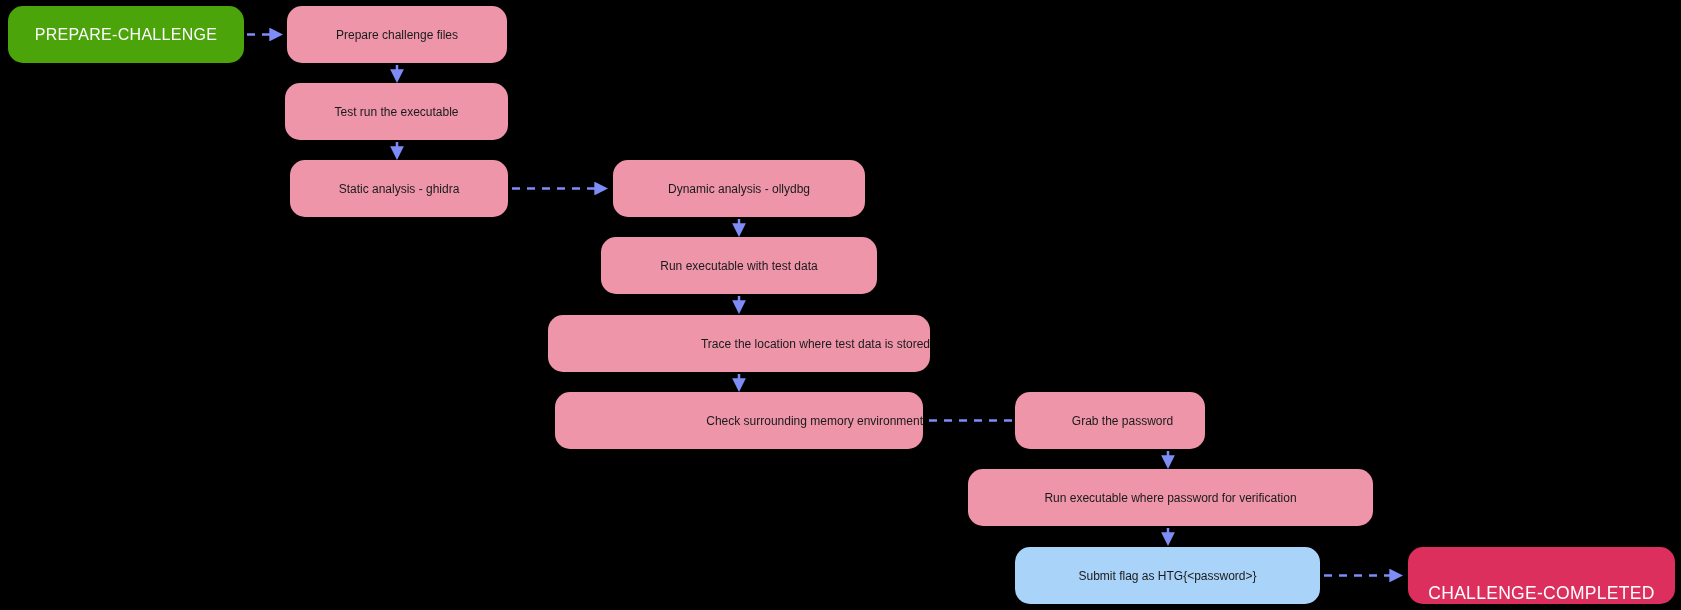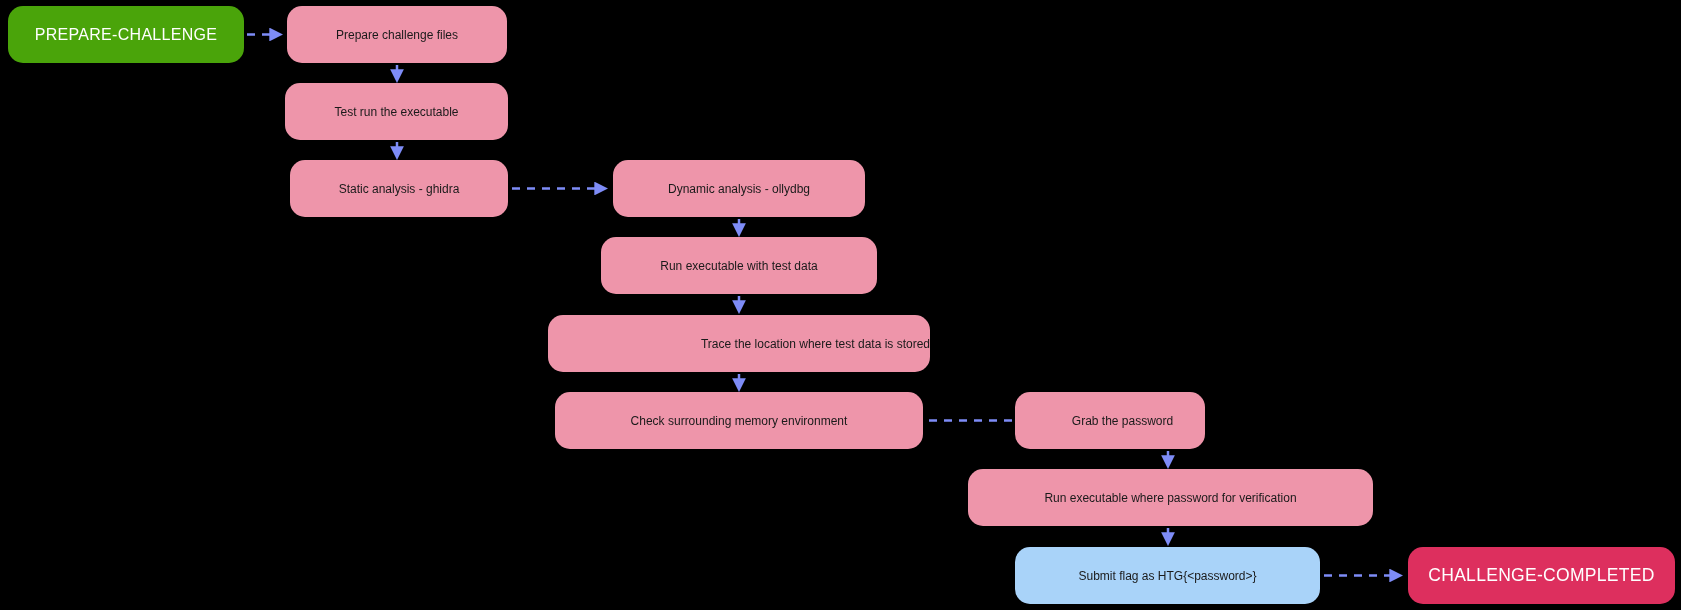--- a/index.html
+++ b/index.html
@@ -60,25 +60,25 @@
   }
 
   
   .n-start  { left: 8px;    top: 6px;   width: 236px; }
   .n-p1     { left: 287px;  top: 6px;   width: 220px; }
   .n-p2     { left: 285px;  top: 83px;  width: 223px; }
   .n-p3     { left: 290px;  top: 160px; width: 218px; }
   .n-p4     { left: 613px;  top: 160px; width: 252px; }
   .n-p5     { left: 601px;  top: 237px; width: 276px; }
   .n-p6     { left: 548px;  top: 315px; width: 382px; justify-content: flex-end; }
-  .n-p7     { left: 555px;  top: 392px; width: 368px; }
+  .n-p7     { left: 555px;  top: 392px; width: 368px; justify-content: flex-end; }
   .n-p8     { left: 1015px; top: 392px; width: 190px; padding-left: 25px; }
   .n-p9     { left: 968px;  top: 469px; width: 405px; }
   .n-submit { left: 1015px; top: 547px; width: 305px; }
-  .n-end    { left: 1408px; top: 547px; width: 267px; }
+  .n-end    { left: 1408px; top: 547px; width: 267px; align-items: flex-end; }
 </style>
 </head>
 <body>
 
 <div class="canvas">
 
   <svg class="edges" viewBox="0 0 1681 610" xmlns="http://www.w3.org/2000/svg">
     <defs>
       <marker id="ah" viewBox="0 0 10 10" refX="0.5" refY="5" markerWidth="5.5" markerHeight="5.5" orient="auto">
         <path d="M 0 0 L 10 5 L 0 10 z"></path>

